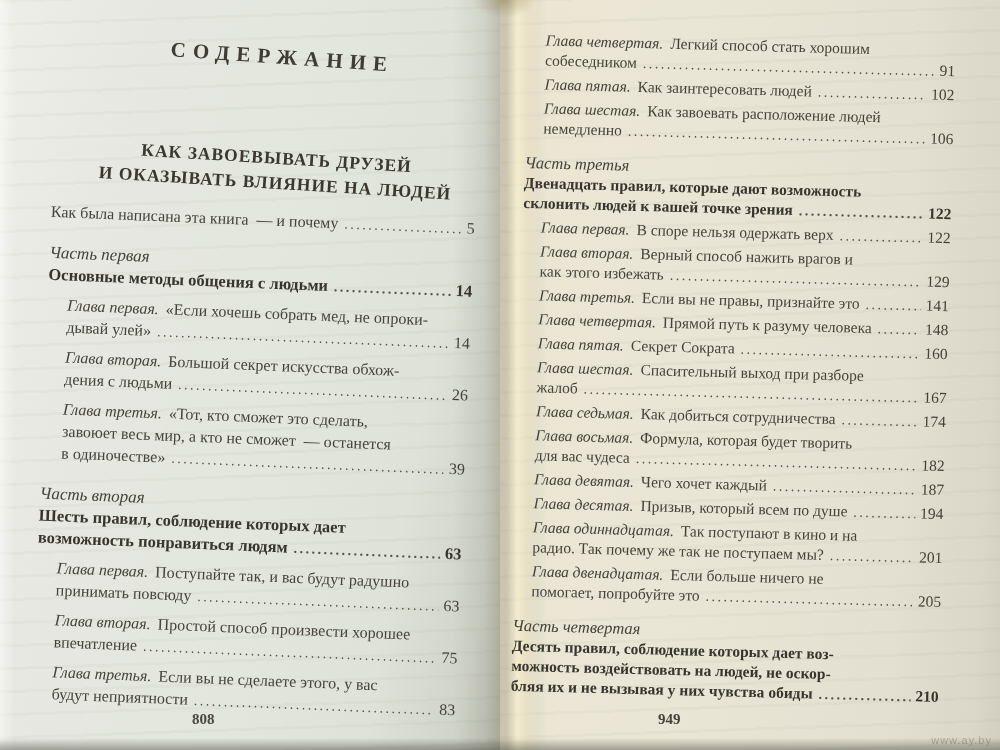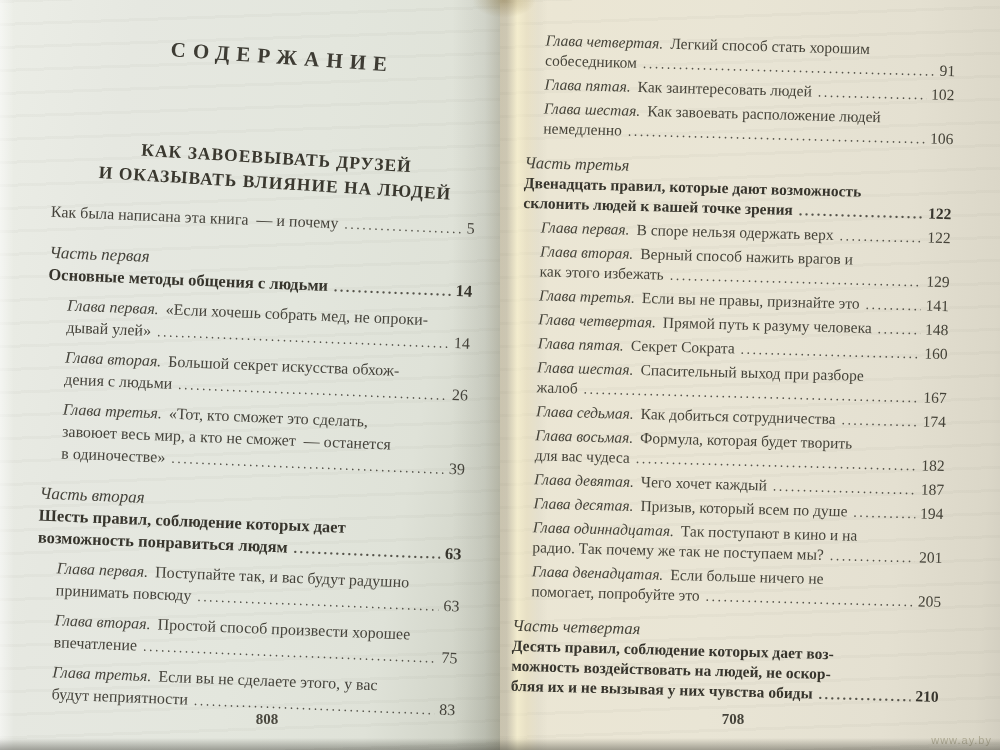--- a/index.html
+++ b/index.html
@@ -44,21 +44,21 @@
   .pg{flex:0 0 auto;}
   .bold{font-weight:bold;color:#37352d;}
   .content-left .bold{font-size:16.5px;}
   .part-label{margin-top:18px;font-size:17px;}
   .content-right .part-label{margin-top:14px;font-size:16.5px;}
   .gap{margin-top:7px;}
   .content-right .gap{margin-top:3px;}
   .ind{padding-left:20px;}
   .content-right .ind{padding-left:18px;}
 
-  .folio{position:absolute;bottom:22px;width:150px;text-align:center;
+  .folio{position:absolute;bottom:22px;width:150px;text-align:left;
     font-weight:bold;font-size:15px;color:#4a483f;}
   .folio-left{left:192px;}
   .folio-right{left:658px;color:#45433a;}
   .watermark{position:absolute;right:8px;bottom:4px;font-size:11px;letter-spacing:1px;
     font-family:"Liberation Sans",sans-serif;color:#8f8a6d;opacity:0.55;}
 </style>
 </head>
 <body>
 
 <div class="photo">
@@ -315,16 +315,16 @@
       <span class="tx">можность воздействовать на людей, не оскор-</span>
     </div>
     <div class="ln bold">
       <span class="tx">бляя их и не вызывая у них чувства обиды</span>
       <span class="leader"></span>
       <span class="pg">210</span>
     </div>
   </div>
 
   <div class="folio folio-left">808</div>
-  <div class="folio folio-right">708</div>
+  <div class="folio folio-right">949</div>
   <div class="watermark">www.ay.by</div>
   <div class="bottom-shadow"></div>
 </div>
 
 </body></html>

